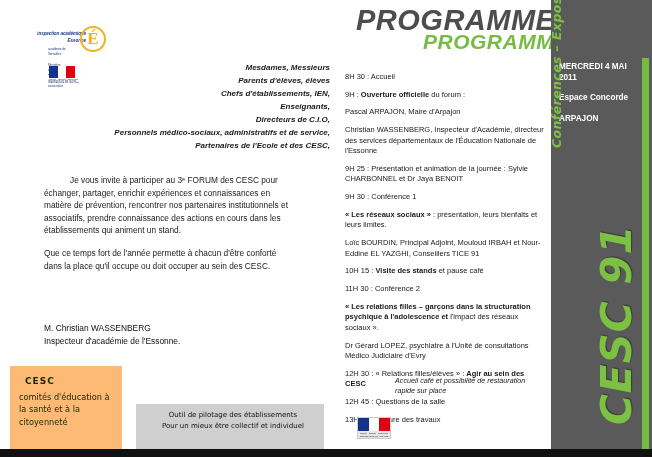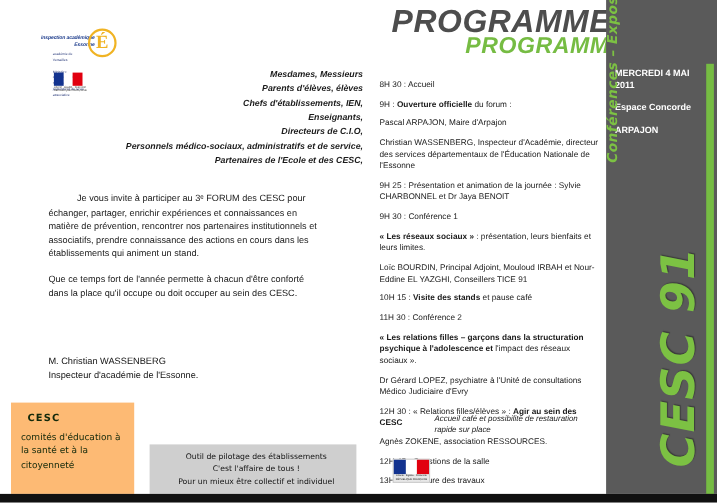--- a/index.html
+++ b/index.html
@@ -295,21 +295,20 @@
       <div class="sched-item"><span>Christian WASSENBERG, Inspecteur d'Académie, directeur des services départementaux de l'Éducation Nationale de l'Essonne</span></div>
       <div class="sched-item"><span>9H 25</span><span> : </span><span>Présentation et animation de la journée : Sylvie CHARBONNEL et Dr Jaya BENOIT</span></div>
       <div class="sched-item"><span>9H 30</span><span>  : </span><span>Conférence 1</span></div>
       <div class="sched-item"><b>« Les réseaux sociaux »</b><span> : présentation, leurs bienfaits et leurs limites.</span></div>
       <div class="sched-item"><span>Loïc BOURDIN, Principal Adjoint, Mouloud IRBAH et Nour-Eddine EL YAZGHI, Conseillers TICE 91</span></div>
       <div class="sched-item"><span>10H 15</span><span> : </span><b>Visite des stands</b><span> et pause café</span></div>
       <div class="sched-item"><span>11H 30</span><span> : </span><span>Conférence  2</span></div>
       <div class="sched-item"><b>« Les relations filles – garçons dans la structuration psychique à l'adolescence et</b><span> l'impact des réseaux sociaux ».</span></div>
       <div class="sched-item"><span>Dr Gérard LOPEZ, psychiatre à l'Unité de consultations Médico Judiciaire d'Evry</span></div>
       <div class="sched-item"><span>12H 30</span><span> : </span><span>« Relations filles/élèves » : </span><b>Agir au sein des CESC</b></div>
-      <div class="sched-item"><span>Agnès ZOKENE, association RESSOURCES.</span></div>
       <div class="sched-item"><span>12H 45</span><span> : </span><span>Questions de la salle</span></div>
       <div class="sched-item"><span>13H 15</span><span> : </span><span>Clôture des travaux</span></div>
     </div>
 
   <div class="cafe-note">Accueil café et possibilité de restauration rapide sur place</div>
 
   <div class="right-panel"></div>
   <div class="green-stripe"></div>
   <div class="panel-info">
     <div>MERCREDI 4 MAI 2011</div>
@@ -320,21 +319,20 @@
   <div class="vert-cesc91">CESC 91</div>
 
   <div class="cesc-box">
     <div class="hdr">CESC</div>
     <div>comités d'éducation à la santé et à la citoyenneté</div>
   </div>
 
   <div class="tag-box"></div>
   <div class="tag-text">
     <div>Outil de pilotage des établissements</div>
-    <div>C'est l'affaire de tous !</div>
     <div>Pour un mieux être collectif et individuel</div>
   </div>
   <div class="tag-flag">
     <div class="bars">
       <i class="b"></i>
       <i class="w"></i>
       <i class="r"></i>
     </div>
     <div class="cap">Liberté · Égalité · Fraternité<br>RÉPUBLIQUE FRANÇAISE</div>
   </div>

